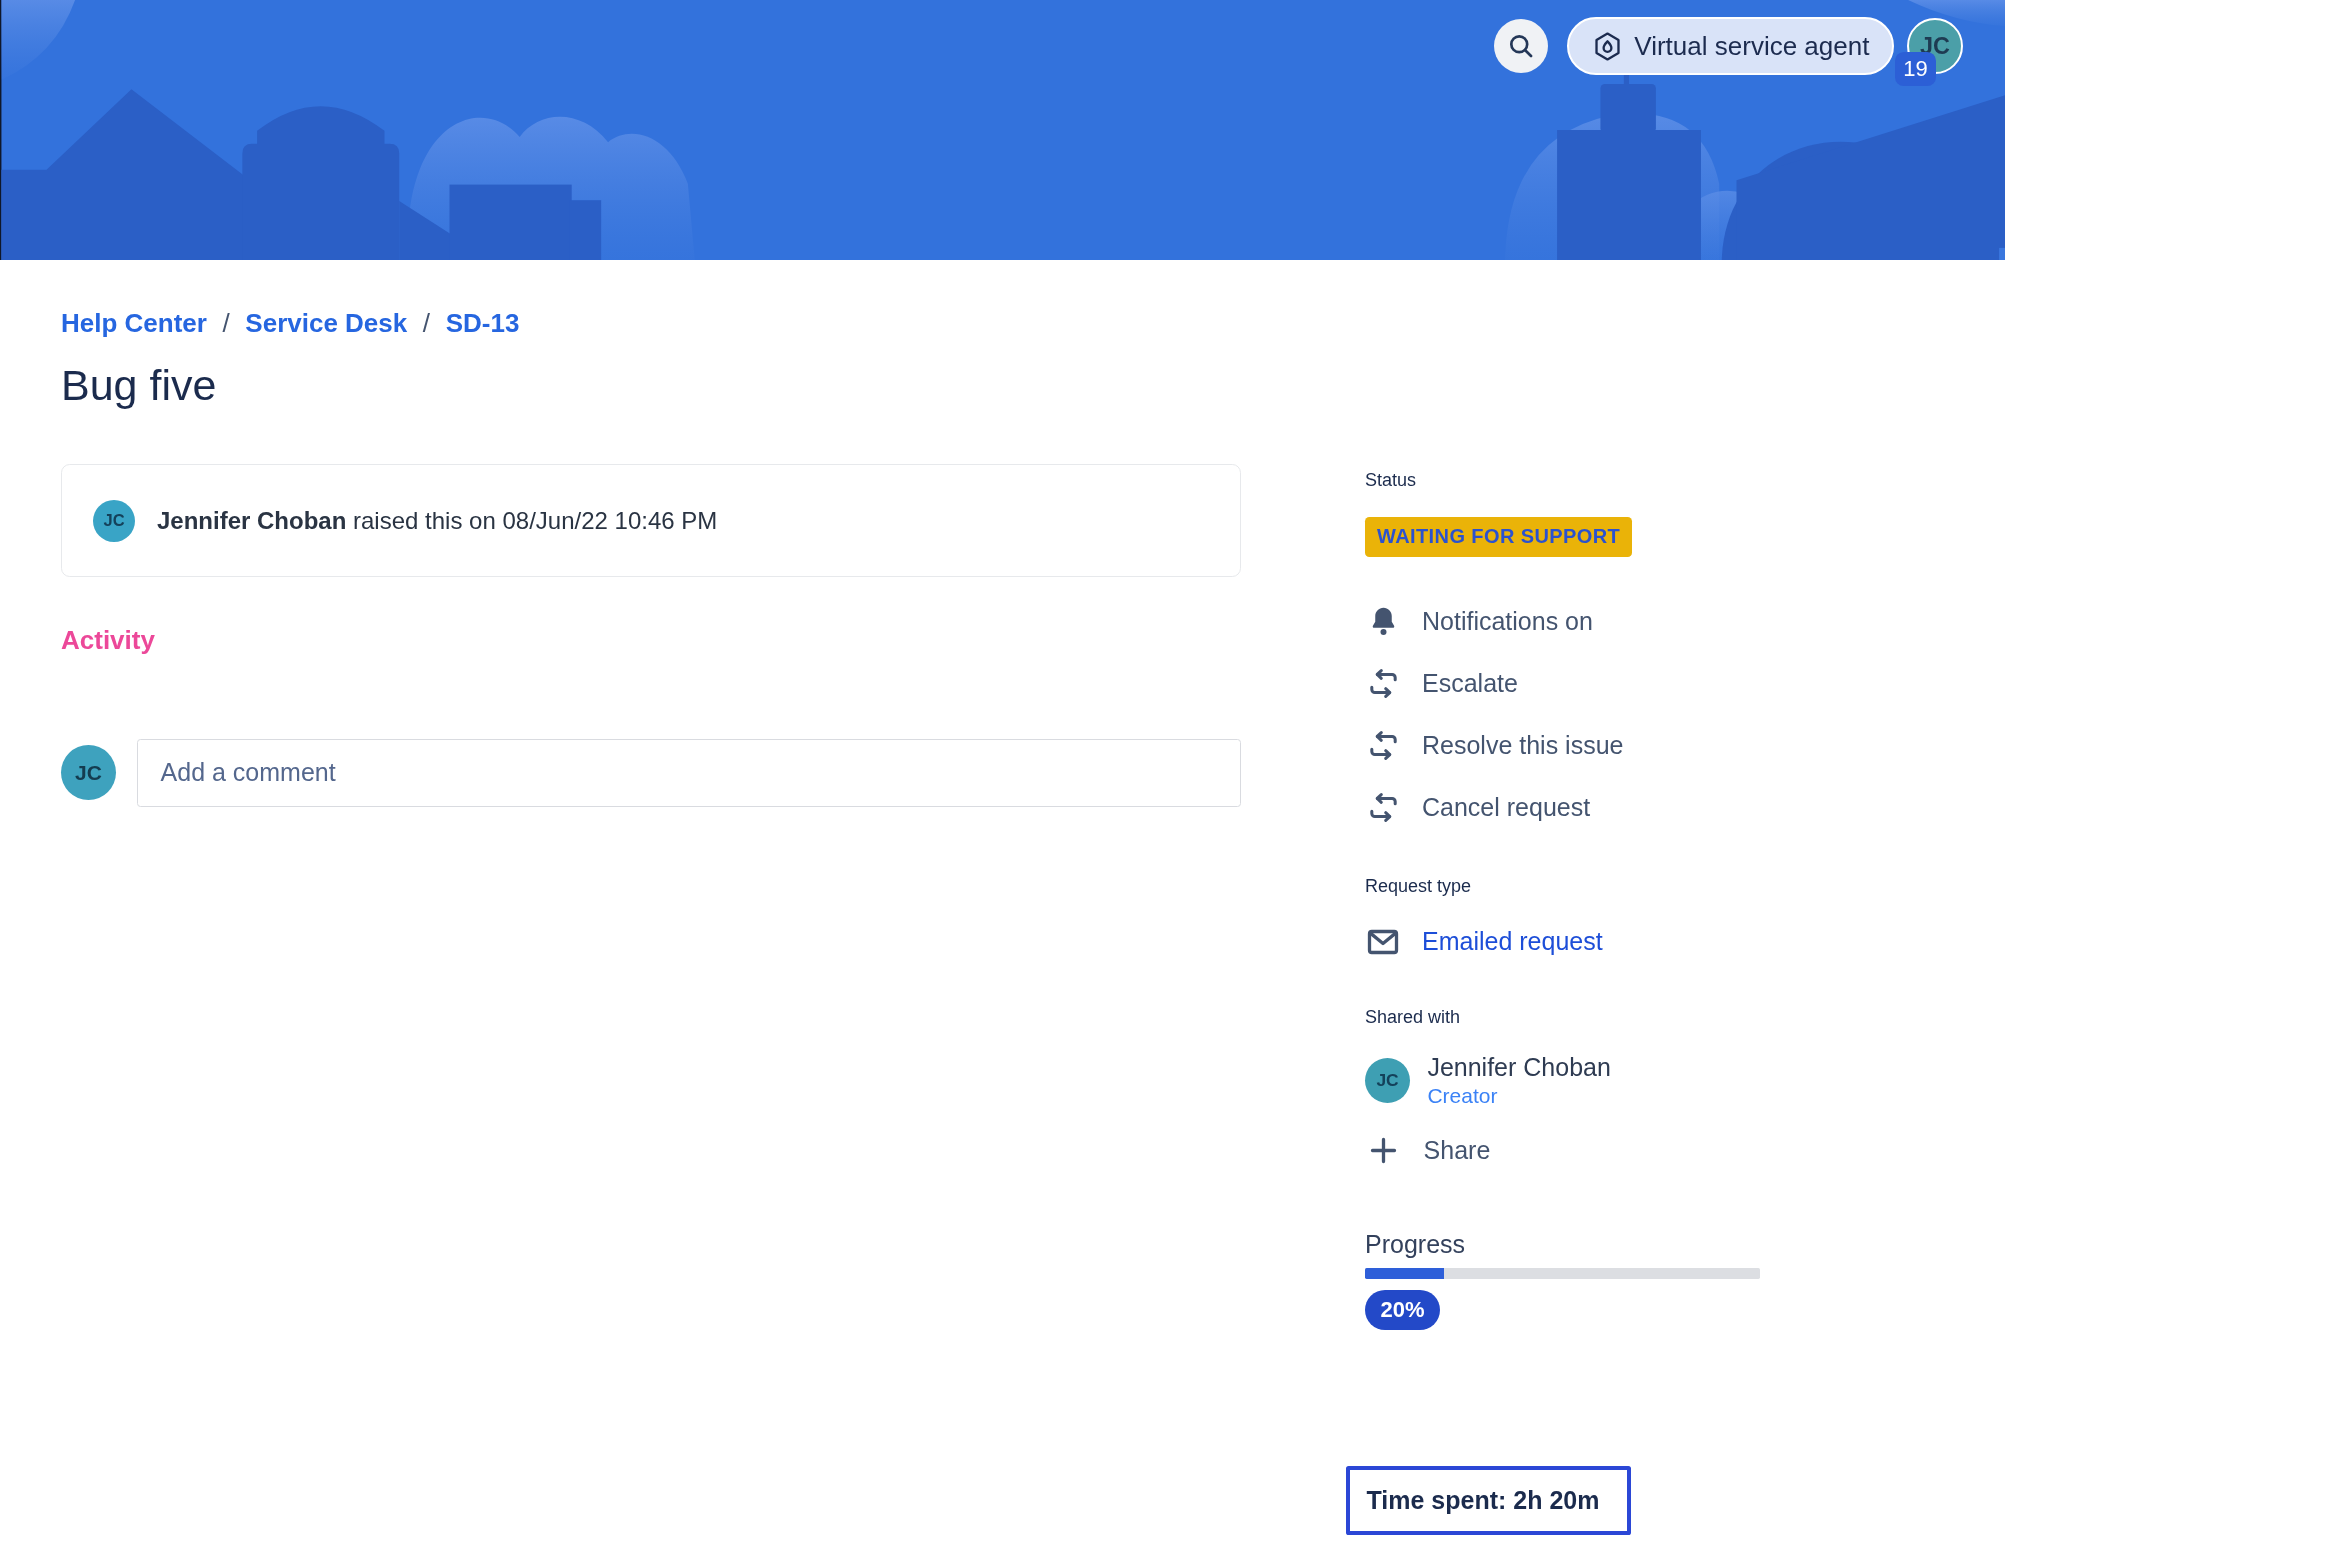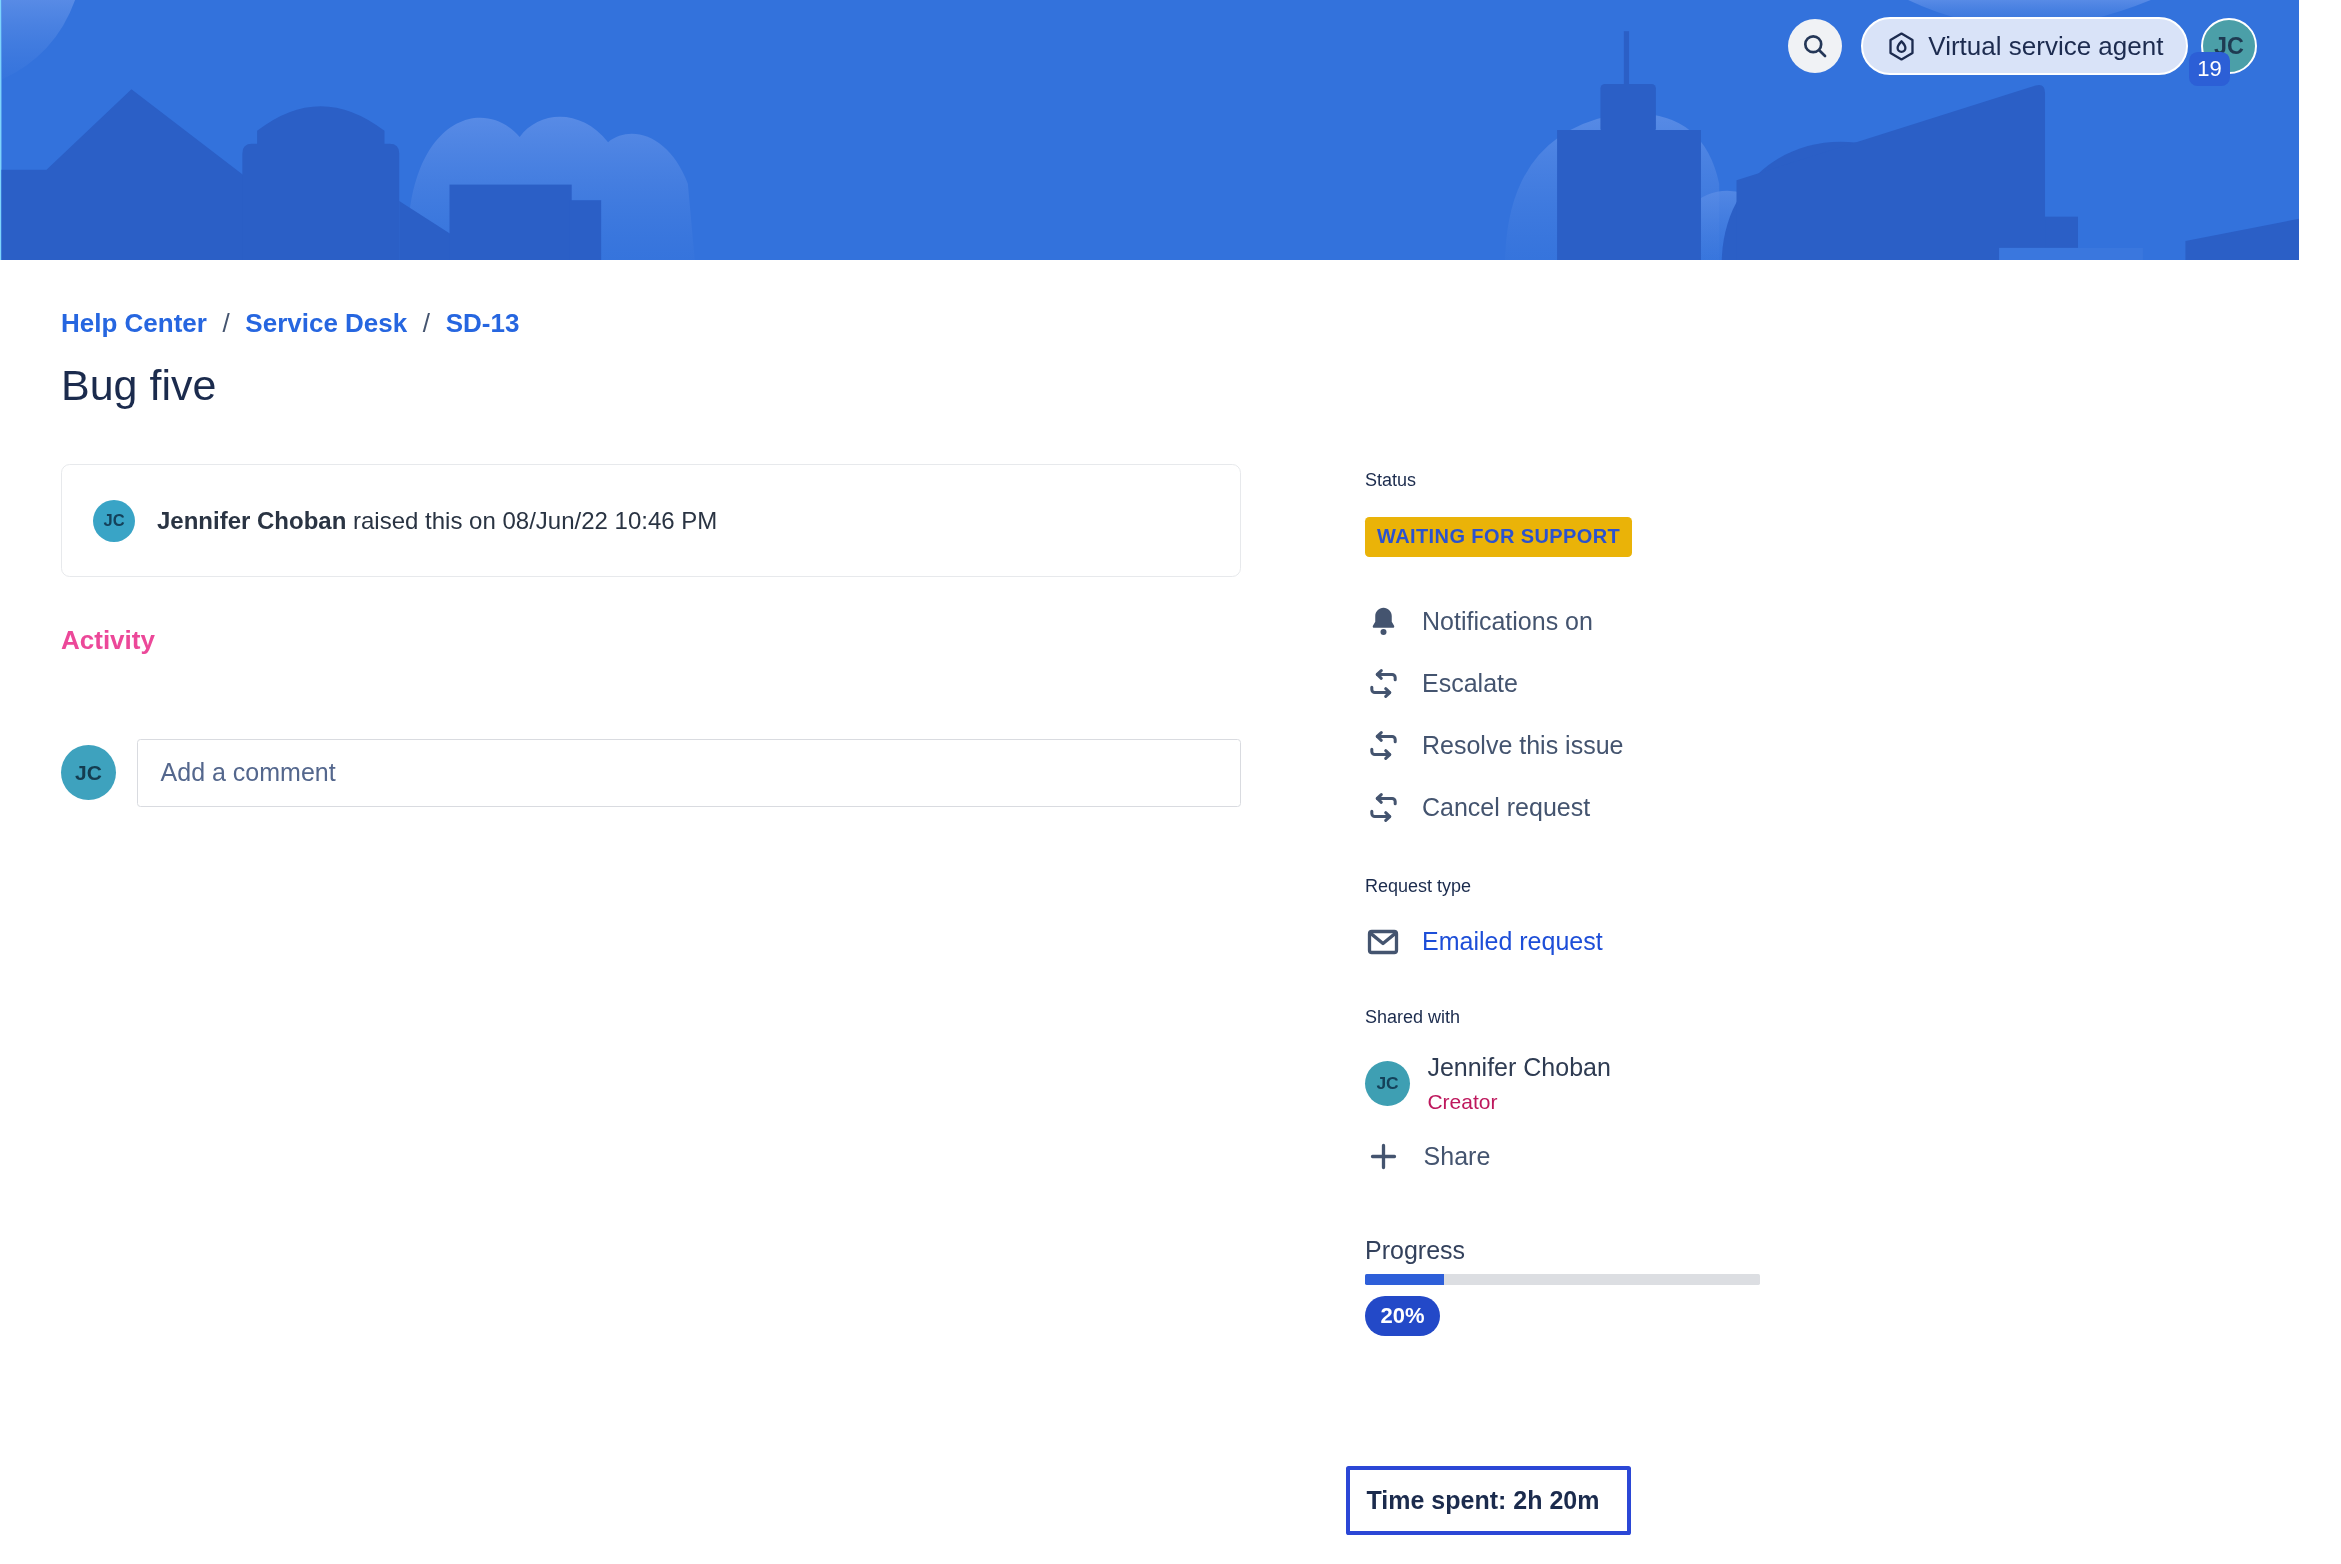--- a/index.html
+++ b/index.html
@@ -1,20 +1,20 @@
 <!DOCTYPE html>
 <html style="font-size:14px"><head>
 <meta charset="utf-8">
 <style>
   html,body{margin:0;padding:0;}
   .page{position:relative;width:2342px;height:1565px;background:#ffffff;overflow:hidden;
         font-family:"Liberation Sans", sans-serif;color:#1B2B4D;}
 
   
-  .banner{position:relative;width:2299px;height:260px;background:#7dd3fc;overflow:hidden;}
+  .banner{position:relative;width:2005px;height:260px;background:#0f172a;overflow:hidden;}
   .banner svg.sky{position:absolute;left:0;top:0;}
   .header-controls{position:absolute;top:17.4px;right:42px;display:flex;align-items:center;}
   .search-btn{width:54px;height:54px;border-radius:50%;background:#F0F2F5;display:flex;
               align-items:center;justify-content:center;margin-right:19px;cursor:pointer;}
   .va-pill{height:54px;border-radius:29px;background:#D9E3F8;border:2.6px solid #fff;
            display:flex;align-items:center;gap:11.3px;padding:0 22.6px;color:#1C2B4F;
            font-size:26px;font-weight:500;margin-right:13px;cursor:pointer;}
   .avatar-hd{position:relative;width:52px;height:52px;border-radius:50%;background:#4B9FA8;
              border:2.6px solid #fff;display:flex;align-items:center;justify-content:center;
              font-weight:700;font-size:23.4px;color:#1E3B52;cursor:pointer;}
@@ -53,21 +53,21 @@
   .action-row + .action-row{margin-top:19px;}
   .action-icon{width:36px;display:flex;justify-content:center;}
   .action-label{margin-left:21px;font-size:25px;font-weight:500;color:#44546F;}
   .section{margin-top:43px;}
   .req-row{margin-top:22.6px;display:flex;align-items:center;}
   .req-label{margin-left:21px;font-size:25px;color:#1d4ed8;}
   .person-row{margin-top:21px;display:flex;align-items:center;}
   .avatar-side{width:45px;height:45px;background:#3E9FB3;font-size:17.4px;color:#14415A;}
   .person-info{margin-left:17.4px;}
   .person-name{font-size:25px;color:#2E3B52;}
-  .person-role{font-size:21px;color:#be185d;margin-top:8px;}
+  .person-role{font-size:21px;color:#3b82f6;margin-top:2px;}
   .share-row{margin-top:26px;display:flex;align-items:center;cursor:pointer;}
   .share-label{margin-left:22.6px;font-size:25px;color:#44546F;}
 
   .progress-block{margin-top:64px;}
   .progress-label{font-size:25px;color:#33415C;line-height:26px;}
   .progress-track{margin-top:10.4px;width:395px;height:11.3px;background:#DCDEE2;border-radius:1.7px;overflow:hidden;}
   .progress-fill{height:100%;background:#2E5FD9;}
   .progress-badge{display:inline-block;margin-top:11.3px;background:#2349C8;color:#fff;font-weight:700;
                   font-size:22px;padding:7px 15.6px;border-radius:867px;}
 

